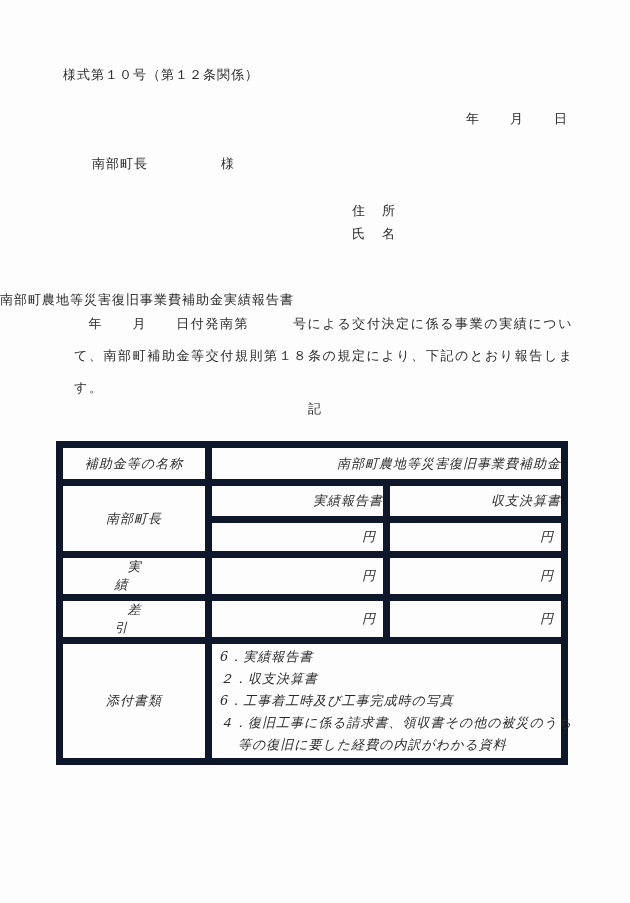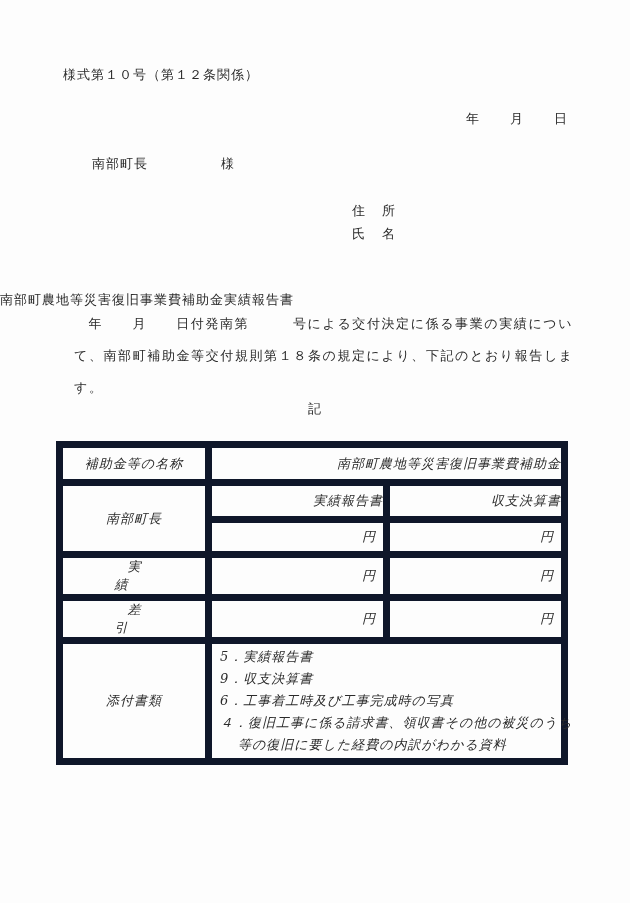--- a/index.html
+++ b/index.html
@@ -104,21 +104,21 @@
     <td class="yen">円</td>
   </tr>
   <tr style="height:36px;">
     <td class="c1"><span class="spaced">差　引</span></td>
     <td class="yen">円</td>
     <td class="yen">円</td>
   </tr>
   <tr style="height:110px;">
     <td class="c1">添付書類</td>
     <td colspan="2" class="attach-list">
-      <div>5．実績報告書</div>
-      <div>9．収支決算書</div>
+      <div>6．実績報告書</div>
+      <div>２．収支決算書</div>
       <div>6．工事着工時及び工事完成時の写真</div>
       <div>４．復旧工事に係る請求書、領収書その他の被災のうち</div>
       <div class="indent">等の復旧に要した経費の内訳がわかる資料</div>
     </td>
   </tr>
 </tbody>
   </table>
 
 </body></html>

